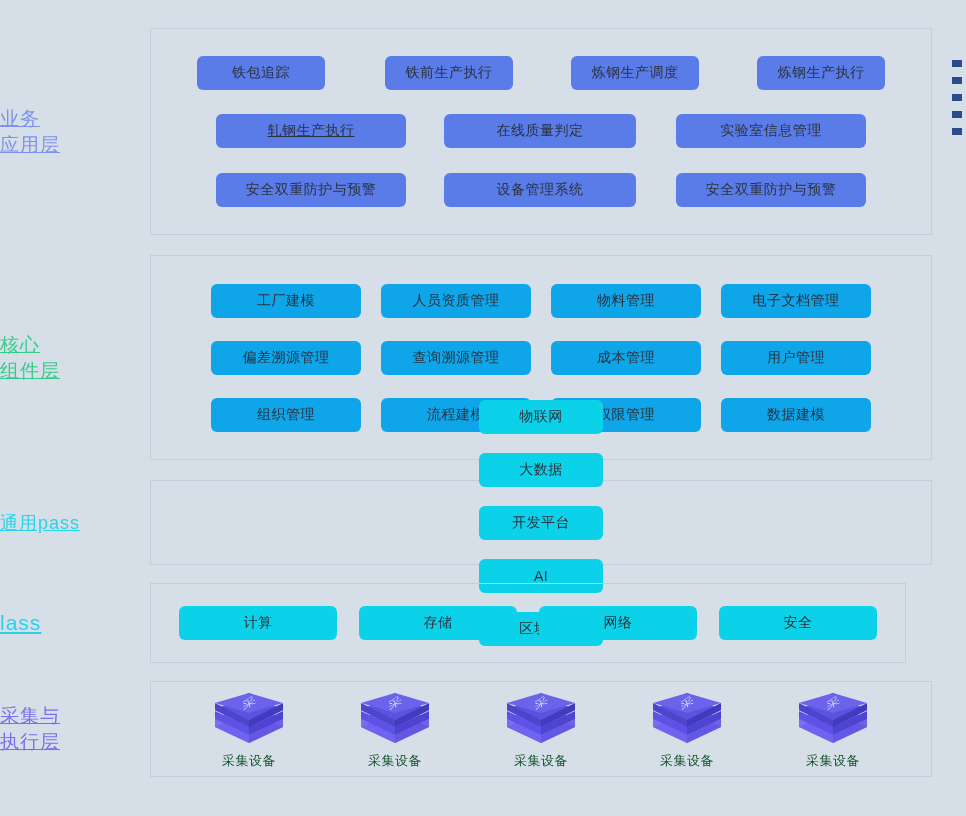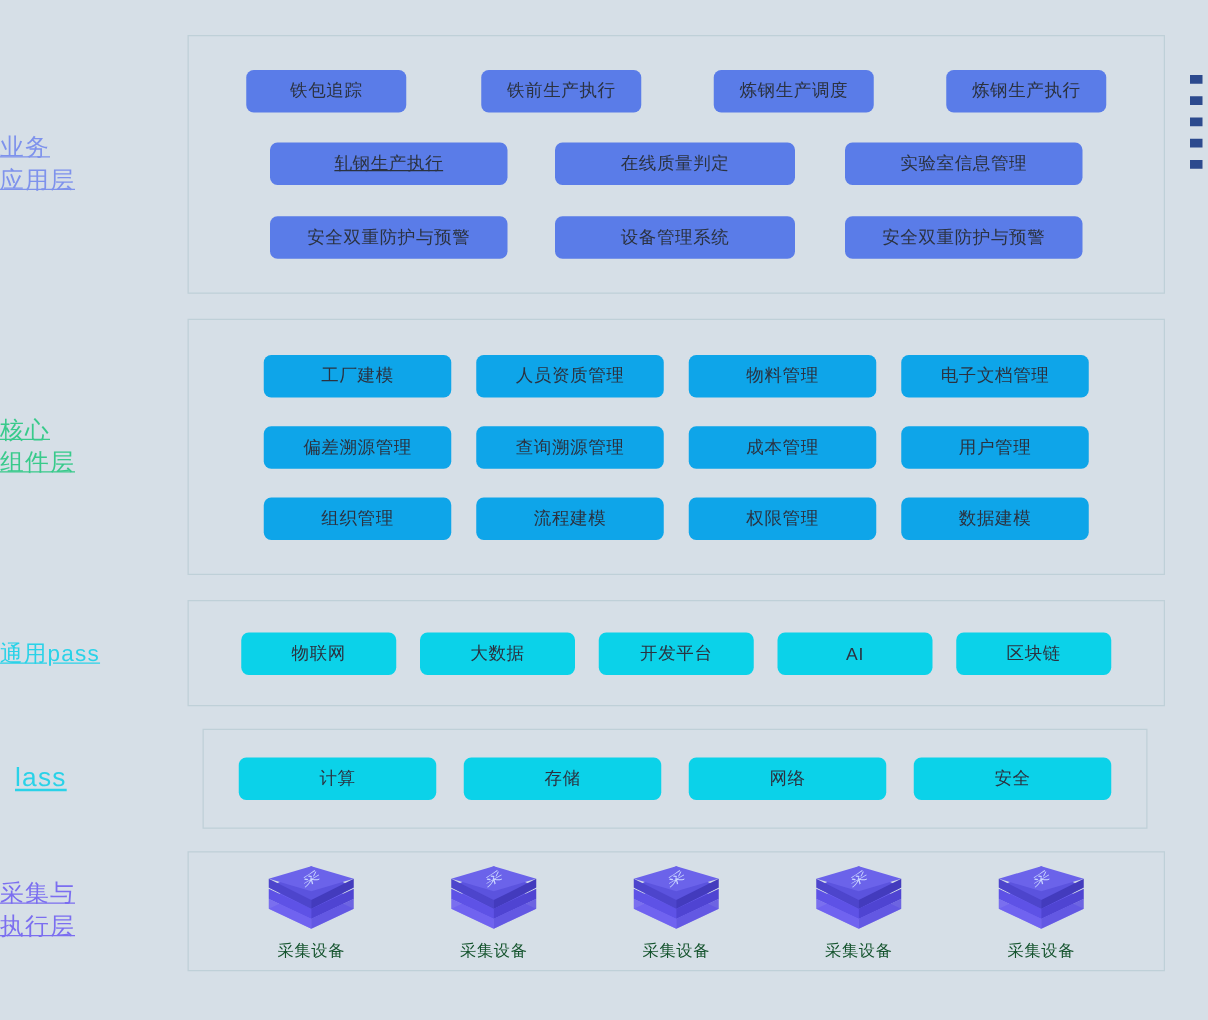--- a/index.html
+++ b/index.html
@@ -97,24 +97,24 @@
   .core-row { gap: 20px; }
   .core-row:not(:last-child) { margin-bottom: 23px; }
 
   
   #layer-paas { left: 0; top: 480px; width: 966px; height: 85px; }
   #layer-paas .layer-label { color: #2ad2e8; font-size: 18px; }
   #layer-paas .layer-box { margin-right: 34px; }
   .chip-cyan { background: #0bd2e9; height: 34px; }
 
   #paas-row .chip { width: 124px; }
-  #paas-row { gap: 19px; }
-
-  
-  #layer-iaas { left: 12px; top: 583px; width: 940px; height: 80px; }
+  #paas-row { gap: 19px; flex-direction: column; }
+
+  
+  #layer-iaas { left: 0; top: 583px; width: 940px; height: 80px; }
   #layer-iaas .layer-label { color: #2ad2e8; font-size: 21px; }
   #layer-iaas .layer-box { margin-right: 34px; }
   #iaas-row .chip { width: 158px; }
   #iaas-row { gap: 22px; }
 
   
   #layer-collect { left: 0; top: 681px; width: 966px; height: 96px; }
   #layer-collect .layer-label { color: #7b6ef0; }
   #layer-collect .layer-box { margin-right: 34px; }
 

